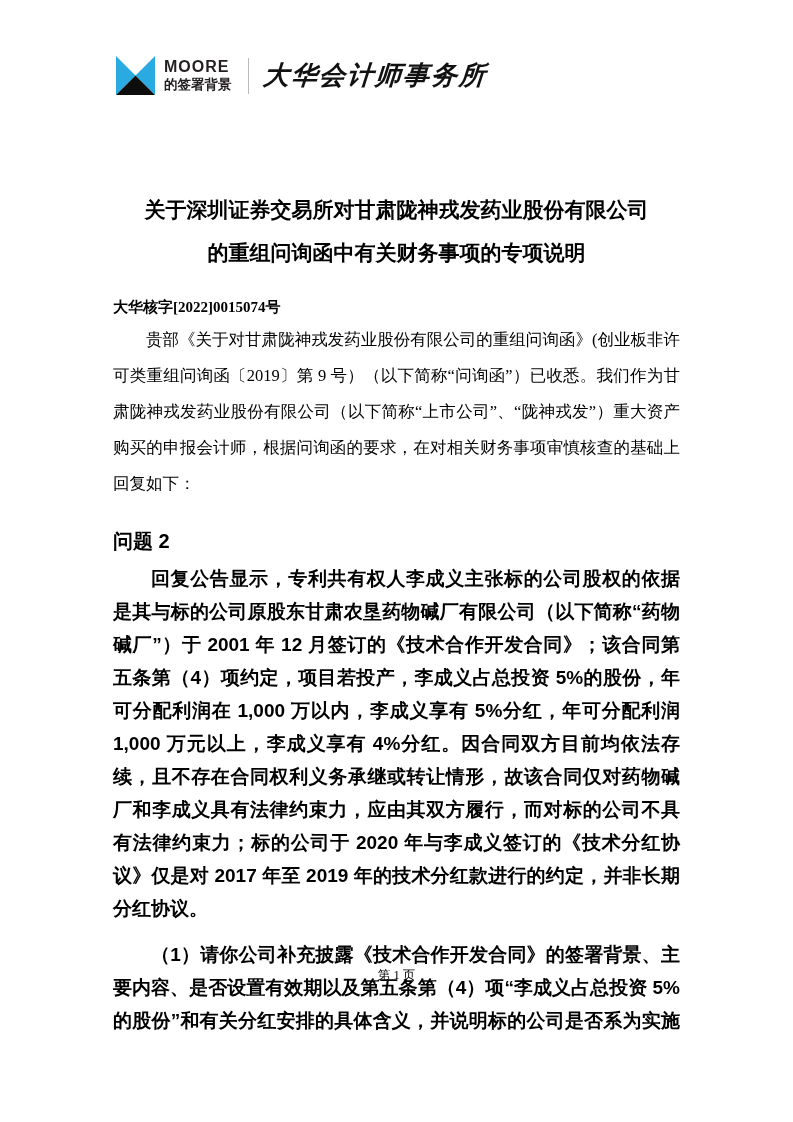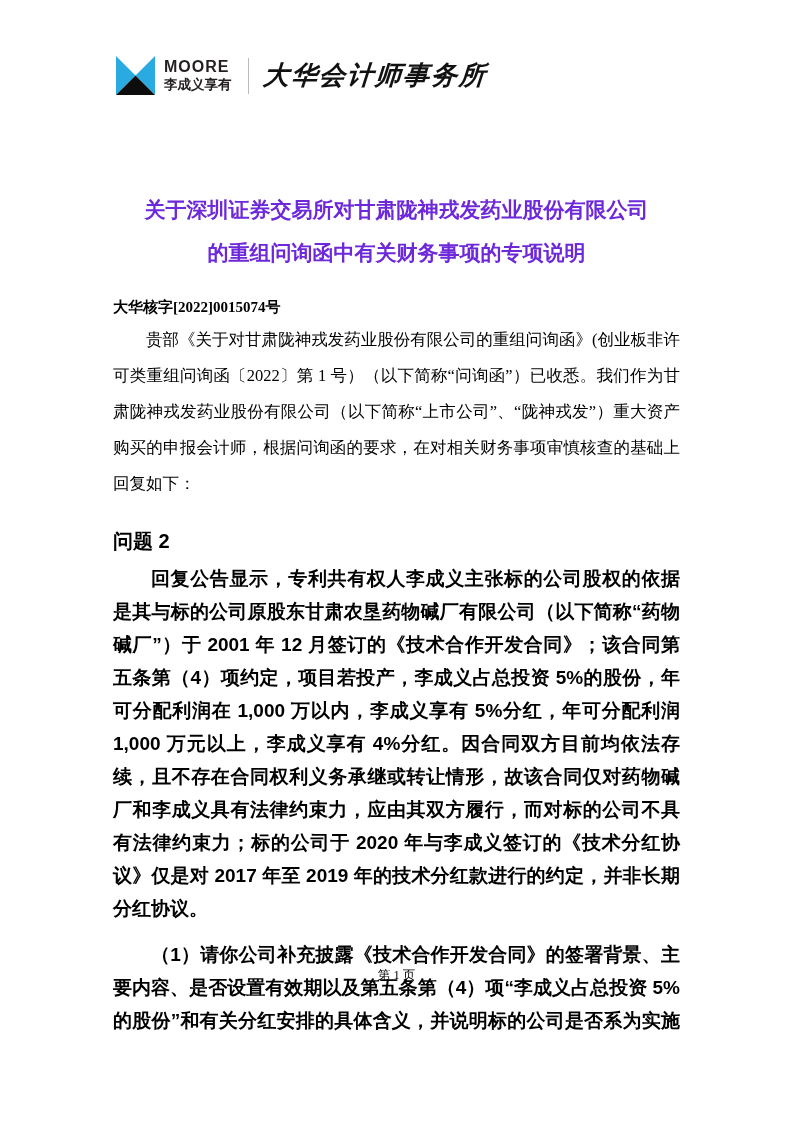--- a/index.html
+++ b/index.html
@@ -60,21 +60,21 @@
   }
 
   
   .doc-title {
     margin: 2px 0 0 0;
     text-align: center;
     font-family: "Liberation Sans", "DejaVu Sans", sans-serif;
     font-weight: bold;
     font-size: 21px;
     line-height: 43px;
-    color: #6d28d9;
+    color: #000000;
   }
   .doc-number {
     margin-top: 22px;
     text-align: left;
     font-weight: bold;
     font-size: 15px;
     line-height: 22px;
   }
   .salutation {
     margin-top: 16px;
@@ -126,37 +126,37 @@
   <div class="letterhead">
     <div class="brand-lockup">
       <svg class="logo-mark" viewBox="0 0 40 40" aria-hidden="true">
         <rect x="0" y="0" width="40" height="40" fill="#ffffff"></rect>
         <polygon points="0,0 20,20 0,40" fill="#29ABE2"></polygon>
         <polygon points="40,0 20,20 40,40" fill="#29ABE2"></polygon>
         <polygon points="0,40 20,20 40,40" fill="#0d0d0d"></polygon>
       </svg>
       <div class="logo-words">
         <div class="moore">MOORE</div>
-        <div class="dahua-intl">李成义享有</div>
+        <div class="dahua-intl">的签署背景</div>
       </div>
       <div class="brand-divider"></div>
       <div class="brand-script">大华会计师事务所</div>
     </div>
 
   </div>
 
   <h1 class="doc-title">
     <span>关于深圳证券交易所对甘肃陇神戎发药业股份有限公司</span><br>
     <span>的重组问询函中有关财务事项的专项说明</span>
   </h1>
 
   <div class="doc-number">大华核字[2022]0015074号</div>
 
 
-  <p class="intro-para">贵部《关于对甘肃陇神戎发药业股份有限公司的重组问询函》(创业板非许可类重组问询函〔2022〕第 1 号）（以下简称“问询函”）已收悉。我们作为甘肃陇神戎发药业股份有限公司（以下简称“上市公司”、“陇神戎发”）重大资产购买的申报会计师，根据问询函的要求，在对相关财务事项审慎核查的基础上回复如下：</p>
+  <p class="intro-para">贵部《关于对甘肃陇神戎发药业股份有限公司的重组问询函》(创业板非许可类重组问询函〔2019〕第 9 号）（以下简称“问询函”）已收悉。我们作为甘肃陇神戎发药业股份有限公司（以下简称“上市公司”、“陇神戎发”）重大资产购买的申报会计师，根据问询函的要求，在对相关财务事项审慎核查的基础上回复如下：</p>
 
   <h2 class="question-heading">问题 2</h2>
 
   <p class="bold-para">回复公告显示，专利共有权人李成义主张标的公司股权的依据是其与标的公司原股东甘肃农垦药物碱厂有限公司（以下简称“药物碱厂”）于 2001 年 12 月签订的《技术合作开发合同》；该合同第五条第（4）项约定，项目若投产，李成义占总投资 5%的股份，年可分配利润在 1,000 万以内，李成义享有 5%分红，年可分配利润 1,000 万元以上，李成义享有 4%分红。因合同双方目前均依法存续，且不存在合同权利义务承继或转让情形，故该合同仅对药物碱厂和李成义具有法律约束力，应由其双方履行，而对标的公司不具有法律约束力；标的公司于 2020 年与李成义签订的《技术分红协议》仅是对 2017 年至 2019 年的技术分红款进行的约定，并非长期分红协议。</p>
 
   <p class="bold-para sub">（1）请你公司补充披露《技术合作开发合同》的签署背景、主要内容、是否设置有效期以及第五条第（4）项“李成义占总投资 5%的股份”和有关分红安排的具体含义，并说明标的公司是否系为实施开发成果而设立，标的公司于 2020 年 11 月与专利共有权人李成义签订《技术分红协议》并向其支付 2017-2019 年</p>
 
   <div class="page-footer">第 1 页</div>
 
 </div>

